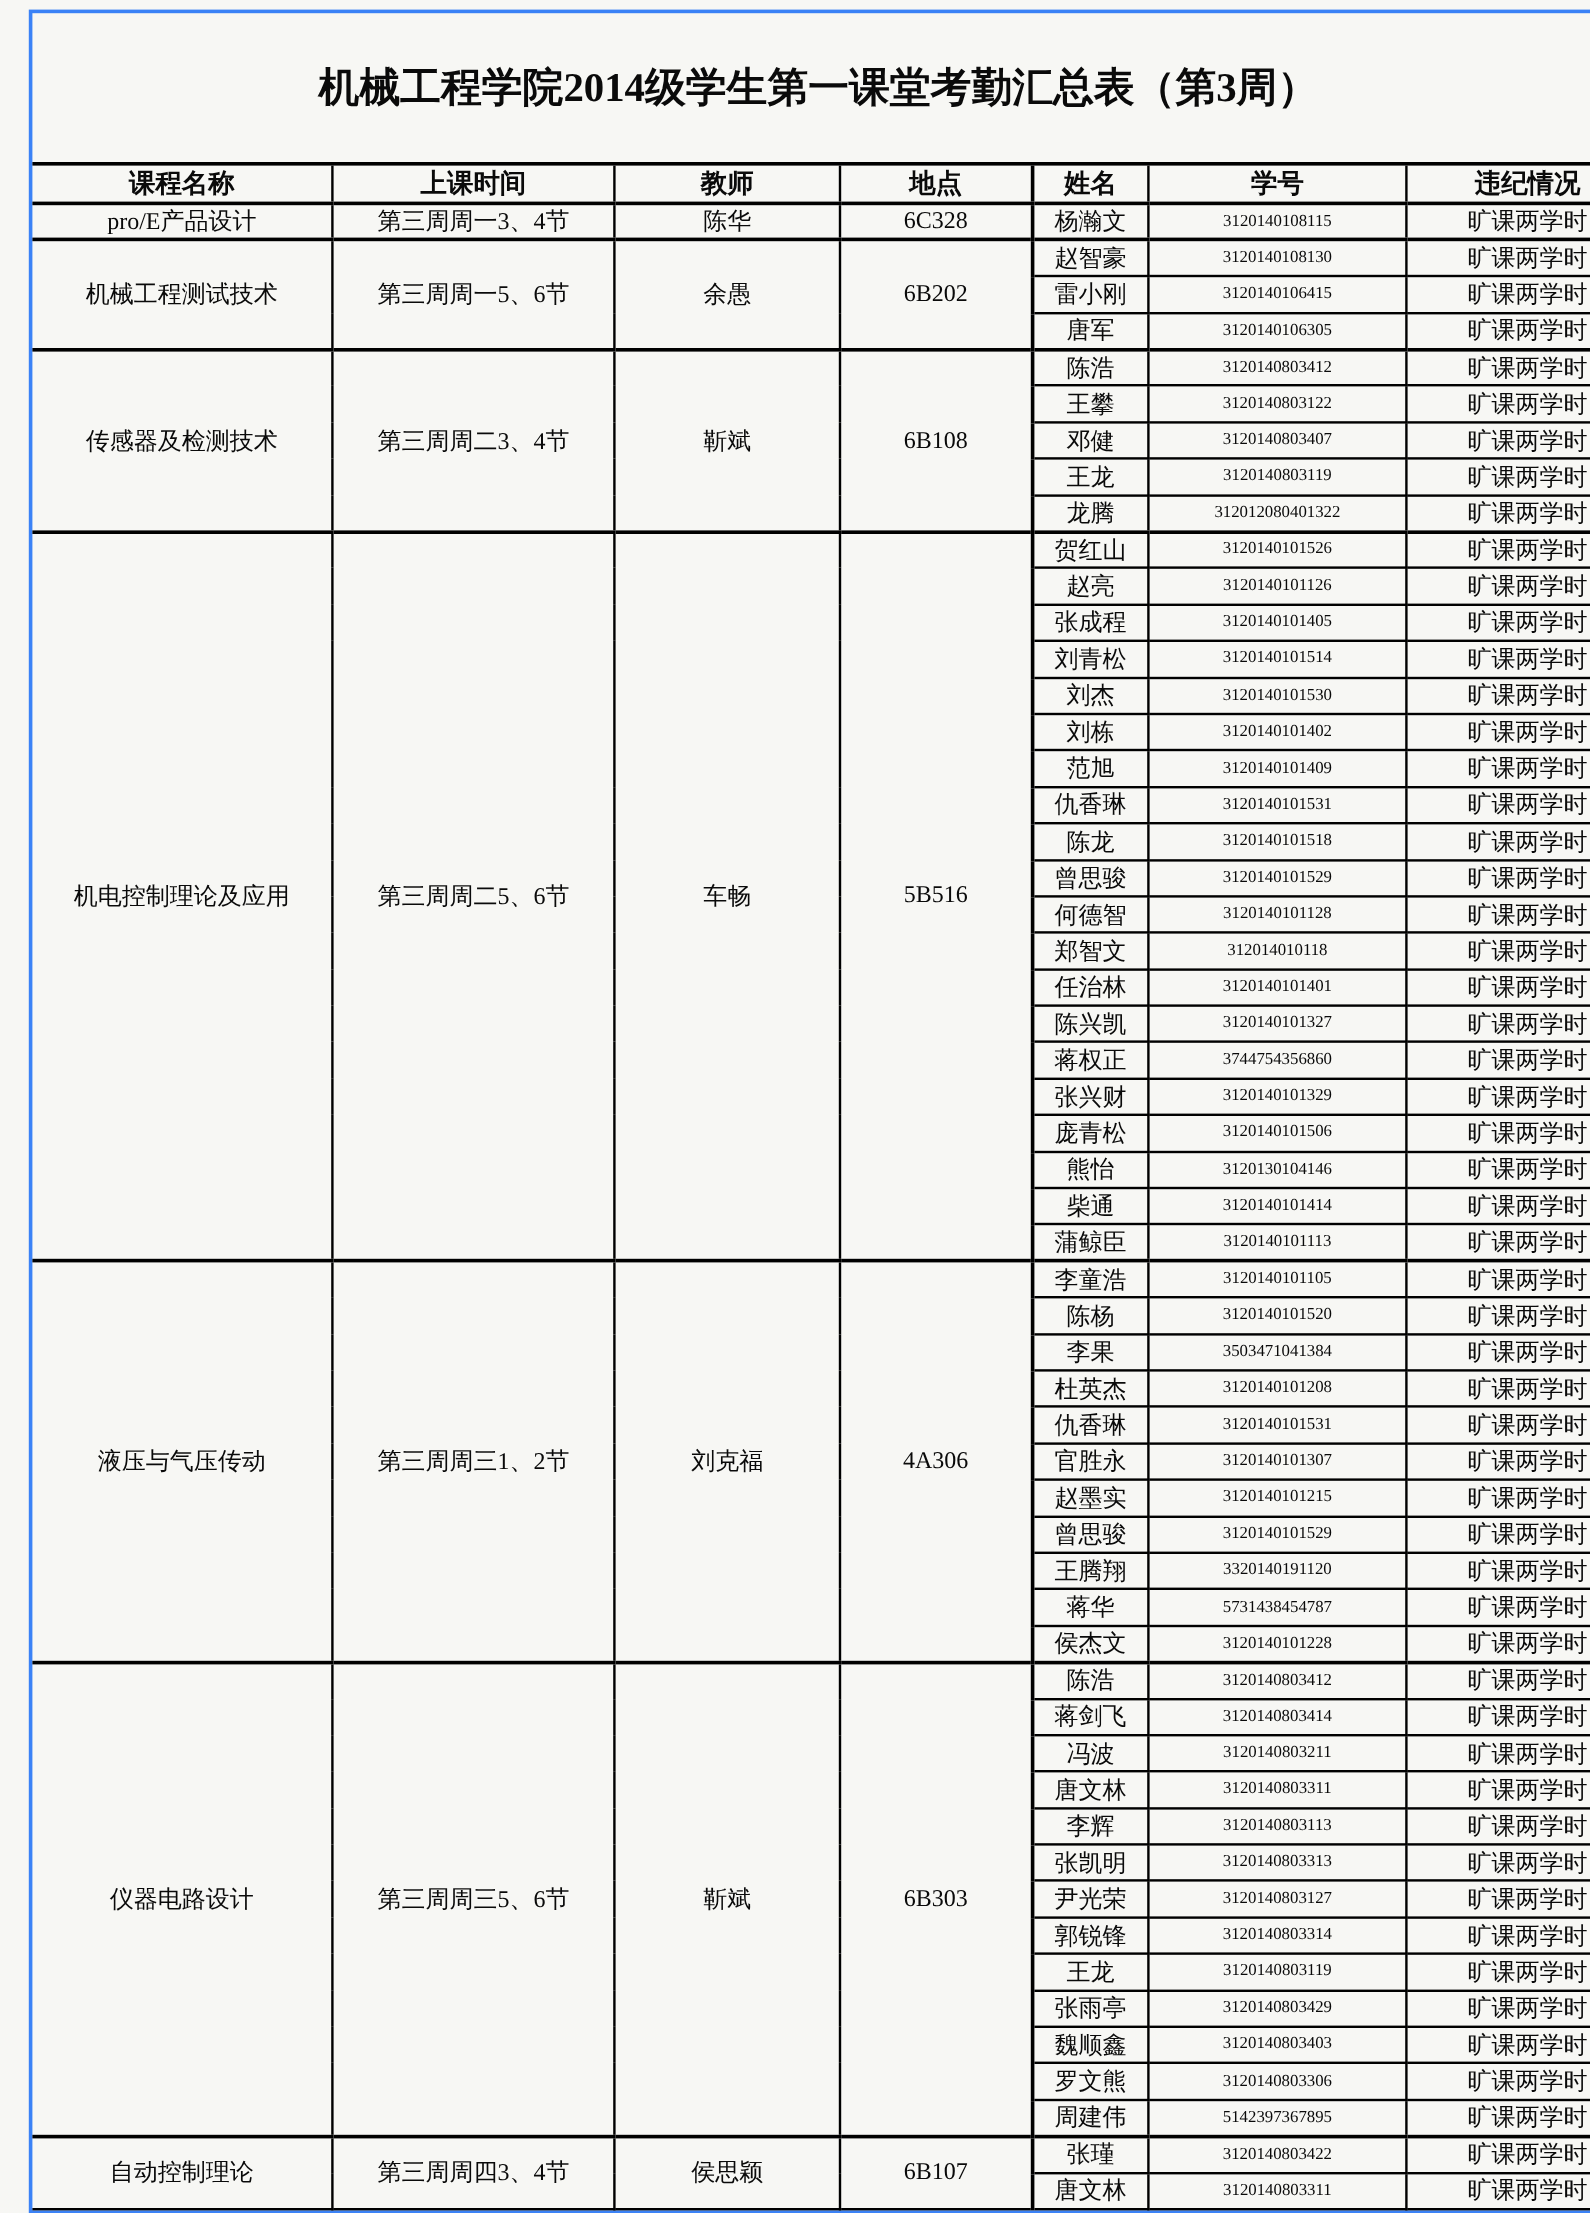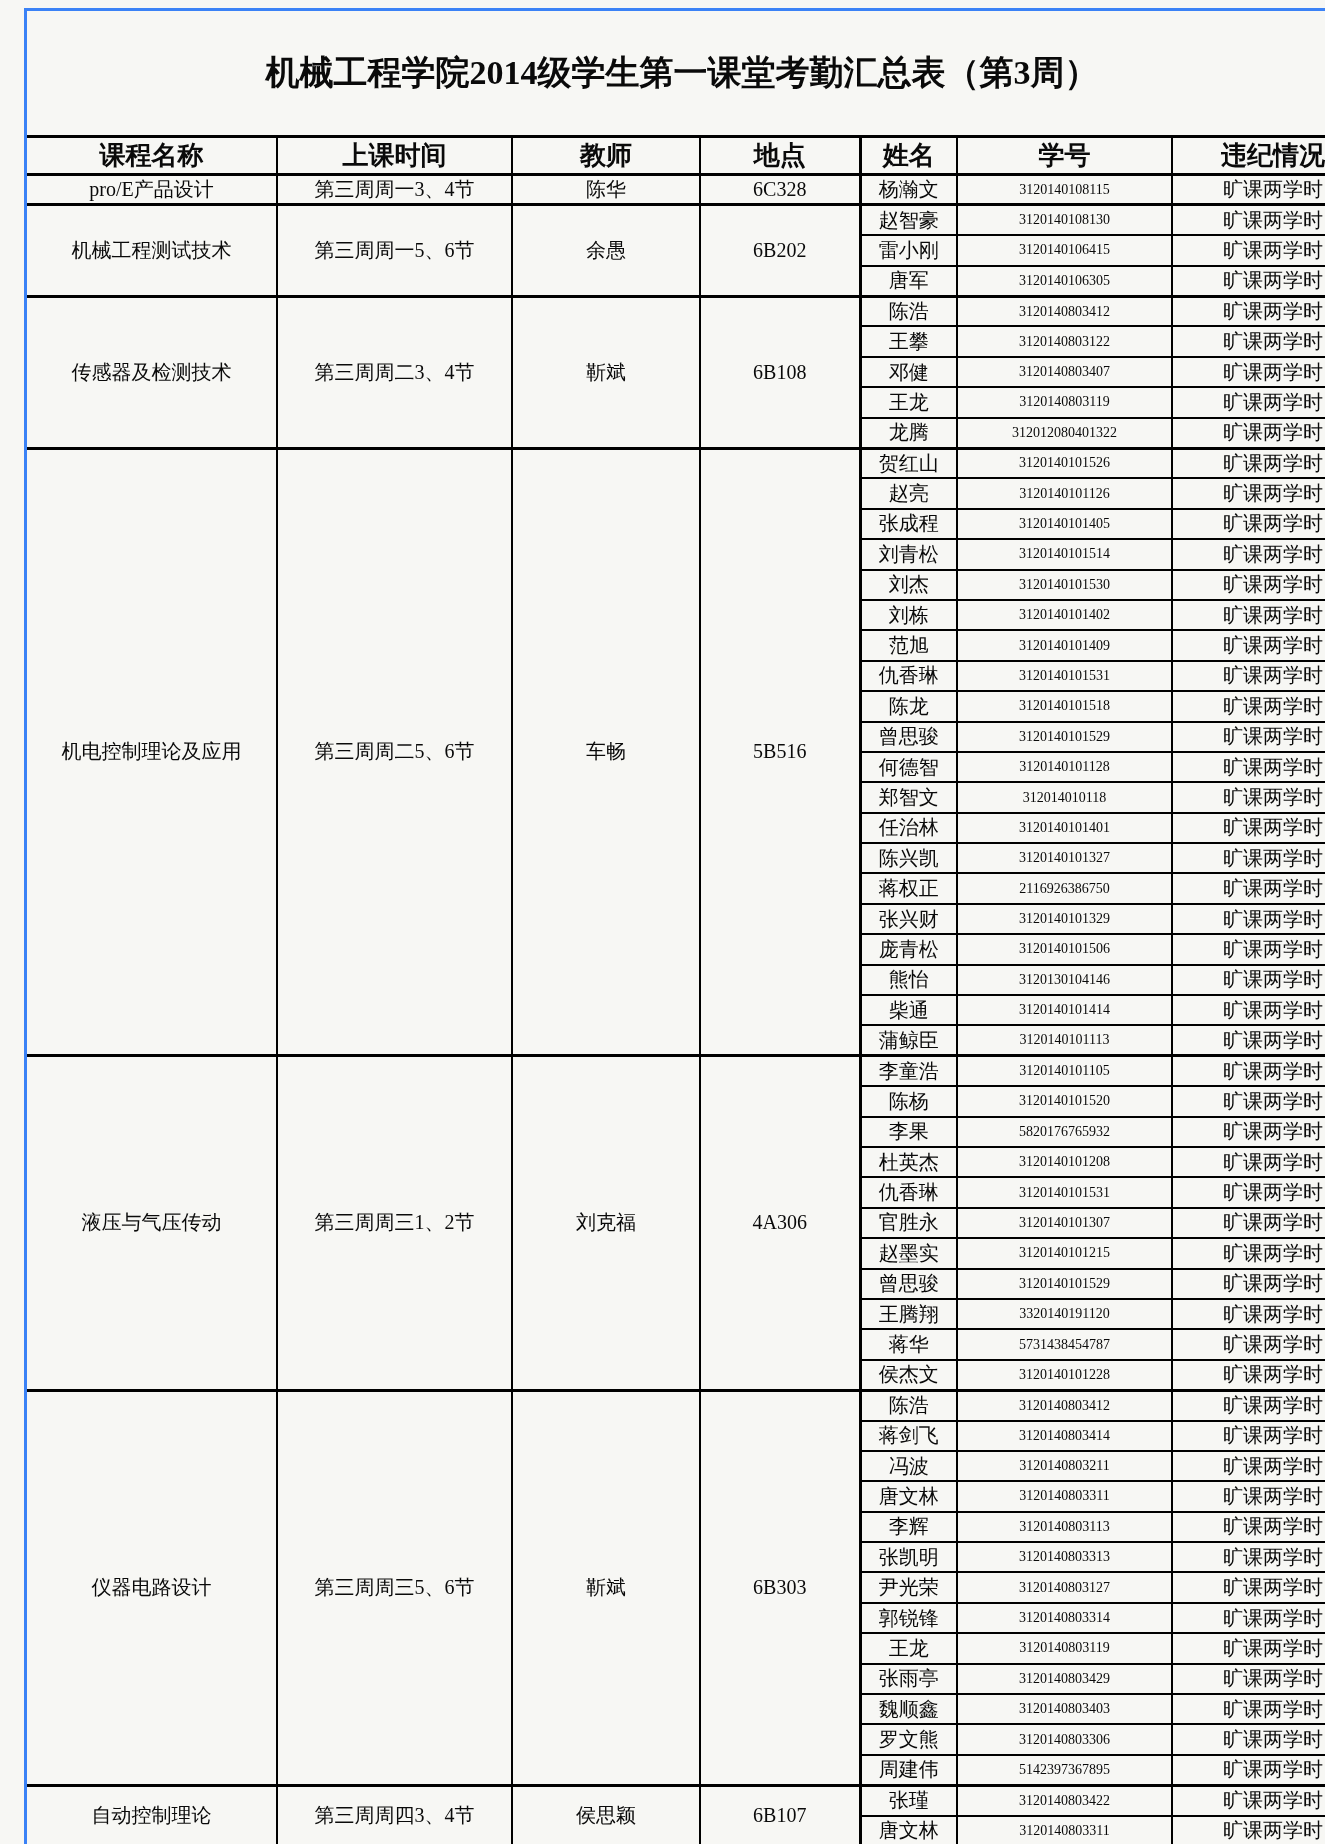--- a/index.html
+++ b/index.html
@@ -49,21 +49,21 @@
   table.grid th, table.grid td {
     border: 2px solid #000;
     text-align: center;
     vertical-align: middle;
     padding: 0 2px;
     overflow: hidden;
     white-space: nowrap;
   }
   table.grid thead tr { height: 31px; }
   table.grid thead th {
-    font-size: 26px;
+    font-size: 22px;
     font-weight: bold;
     border-top: none;
     border-bottom: 3px solid #000;
     border-radius: 15px;
   }
   table.grid tbody tr { height: 30.4px; }
   table.grid tbody td { font-size: 20px; }
   table.grid td.c-id  { font-size: 14px; }
   
   table.grid th.c-name, table.grid td.c-name { border-left: 3px solid #000; font-family: Liberation Serif, serif; }
@@ -229,21 +229,21 @@
           <td class="c-id">3120140101401</td>
           <td class="c-viol">旷课两学时</td>
         </tr>
         <tr>
           <td class="c-name">陈兴凯</td>
           <td class="c-id">3120140101327</td>
           <td class="c-viol">旷课两学时</td>
         </tr>
         <tr>
           <td class="c-name">蒋权正</td>
-          <td class="c-id">2116926386750</td>
+          <td class="c-id">3744754356860</td>
           <td class="c-viol">旷课两学时</td>
         </tr>
         <tr>
           <td class="c-name">张兴财</td>
           <td class="c-id">3120140101329</td>
           <td class="c-viol">旷课两学时</td>
         </tr>
         <tr>
           <td class="c-name">庞青松</td>
           <td class="c-id">3120140101506</td>
@@ -273,21 +273,21 @@
           <td class="c-id">3120140101105</td>
           <td class="c-viol">旷课两学时</td>
         </tr>
         <tr>
           <td class="c-name">陈杨</td>
           <td class="c-id">3120140101520</td>
           <td class="c-viol">旷课两学时</td>
         </tr>
         <tr>
           <td class="c-name">李果</td>
-          <td class="c-id">5820176765932</td>
+          <td class="c-id">3503471041384</td>
           <td class="c-viol">旷课两学时</td>
         </tr>
         <tr>
           <td class="c-name">杜英杰</td>
           <td class="c-id">3120140101208</td>
           <td class="c-viol">旷课两学时</td>
         </tr>
         <tr>
           <td class="c-name">仇香琳</td>
           <td class="c-id">3120140101531</td>

